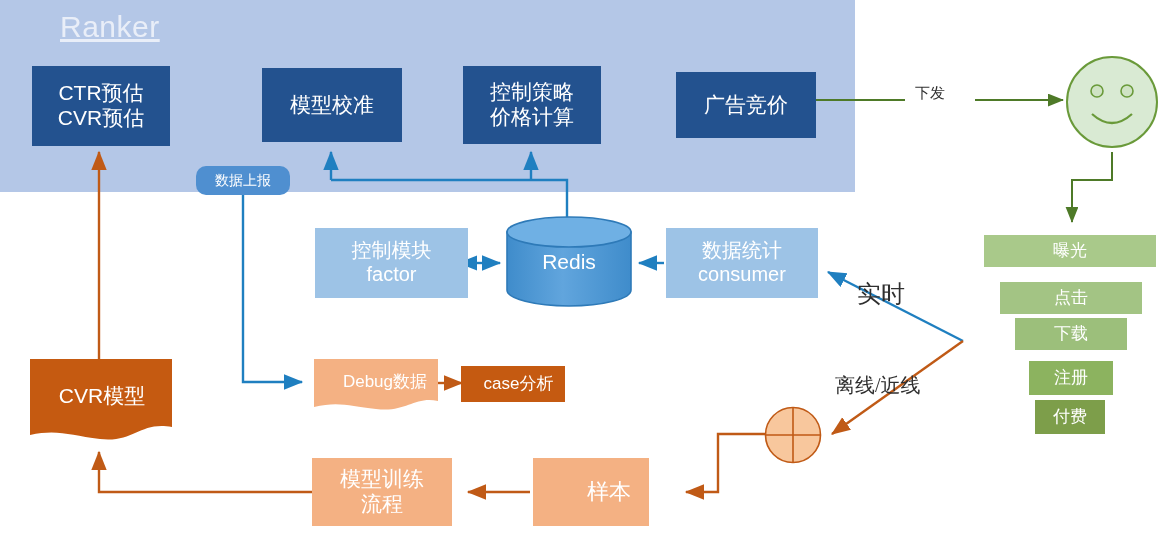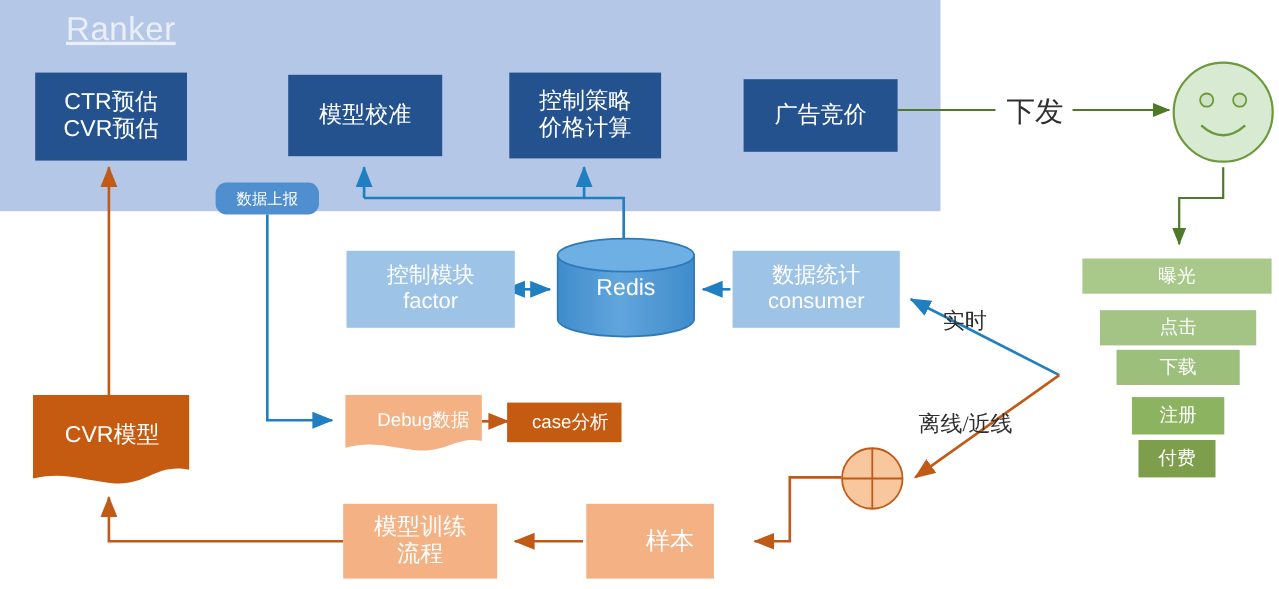--- a/index.html
+++ b/index.html
@@ -208,17 +208,17 @@
     <circle cx="63" cy="39" r="6" fill="#cfe3c4" stroke="#6a9a3a" stroke-width="1.6"></circle>
     <path d="M28,62 Q48,80 68,62" fill="none" stroke="#6a9a3a" stroke-width="2.2"></path>
   </svg>
 
   <div class="node" style="left:984px; top:235px; width:172px; height:32px; font-size:17px; background:#a9c98a;">曝光</div>
   <div class="node" style="left:1000px; top:282px; width:142px; height:32px; font-size:17px; background:#a3c484;">点击</div>
   <div class="node" style="left:1015px; top:318px; width:112px; height:32px; font-size:17px; background:#9cbf7b;">下载</div>
   <div class="node" style="left:1029px; top:361px; width:84px; height:34px; font-size:17px; background:#8cb35f;">注册</div>
   <div class="node" style="left:1035px; top:400px; width:70px; height:34px; font-size:17px; background:#7d9e4a;">付费</div>
 
-  <div class="label-free" style="left:915px; top:84px; font-size:26px;">下发</div>
-  <div class="label-free" style="left:857px; top:278px; font-size:20px;">实时</div>
+  <div class="label-free" style="left:915px; top:84px; font-size:15px;">下发</div>
+  <div class="label-free" style="left:857px; top:278px; font-size:24px;">实时</div>
   <div class="label-free" style="left:835px; top:372px; font-size:20px;">离线/近线</div>
 
 </div>
 
 </body></html>

